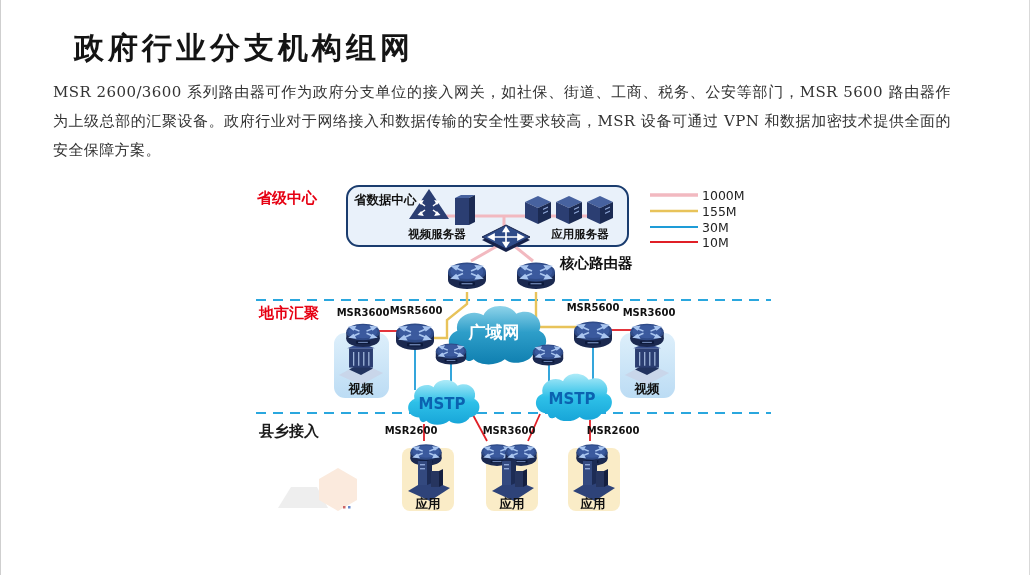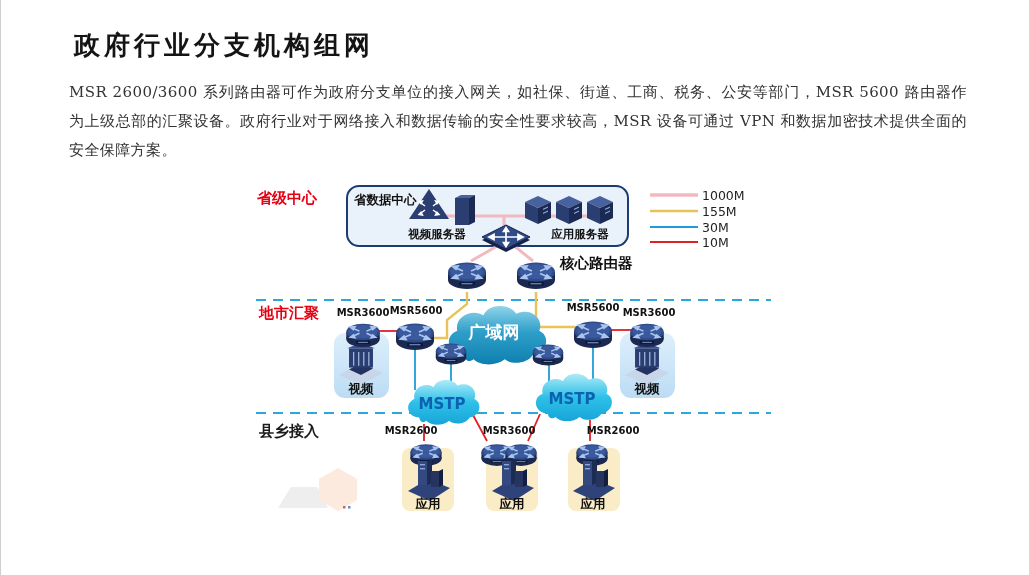--- a/index.html
+++ b/index.html
@@ -4,25 +4,25 @@
 <style>
   html,body{margin:0;padding:0;background:#fff;}
   .page{
     position:relative;width:1030px;height:575px;background:#ffffff;
     border-left:1px solid #cfcfcf;border-right:1px solid #d9d9d9;
     box-sizing:border-box;overflow:hidden;
     font-family:"DejaVu Sans",sans-serif;
   }
   .title{
     position:absolute;left:73px;top:28px;margin:0;
-    font-size:26px;font-weight:700;color:#141414;letter-spacing:4px;
+    font-size:30px;font-weight:700;color:#141414;letter-spacing:4px;
     font-family:"DejaVu Sans",sans-serif;
   }
   .intro{
-    position:absolute;left:68px;top:78px;width:898px;margin:0;
+    position:absolute;left:52px;top:78px;width:898px;margin:0;
     font-size:15px;line-height:29px;color:#333;text-align:justify;
     letter-spacing:0.4px;
     font-family:"DejaVu Serif","DejaVu Sans",serif;
   }
   .diagram-svg{position:absolute;left:0;top:0;}
   .t{font-family:"DejaVu Sans",sans-serif;}
   .lbl-red{fill:#e60012;font-weight:700;font-size:15px;}
   .lbl-dark{fill:#1a1a1a;font-weight:700;font-size:15px;}
   .lbl-node{fill:#111;font-weight:700;font-size:10px;}
   .lbl-box{fill:#111;font-weight:700;font-size:12.5px;}

